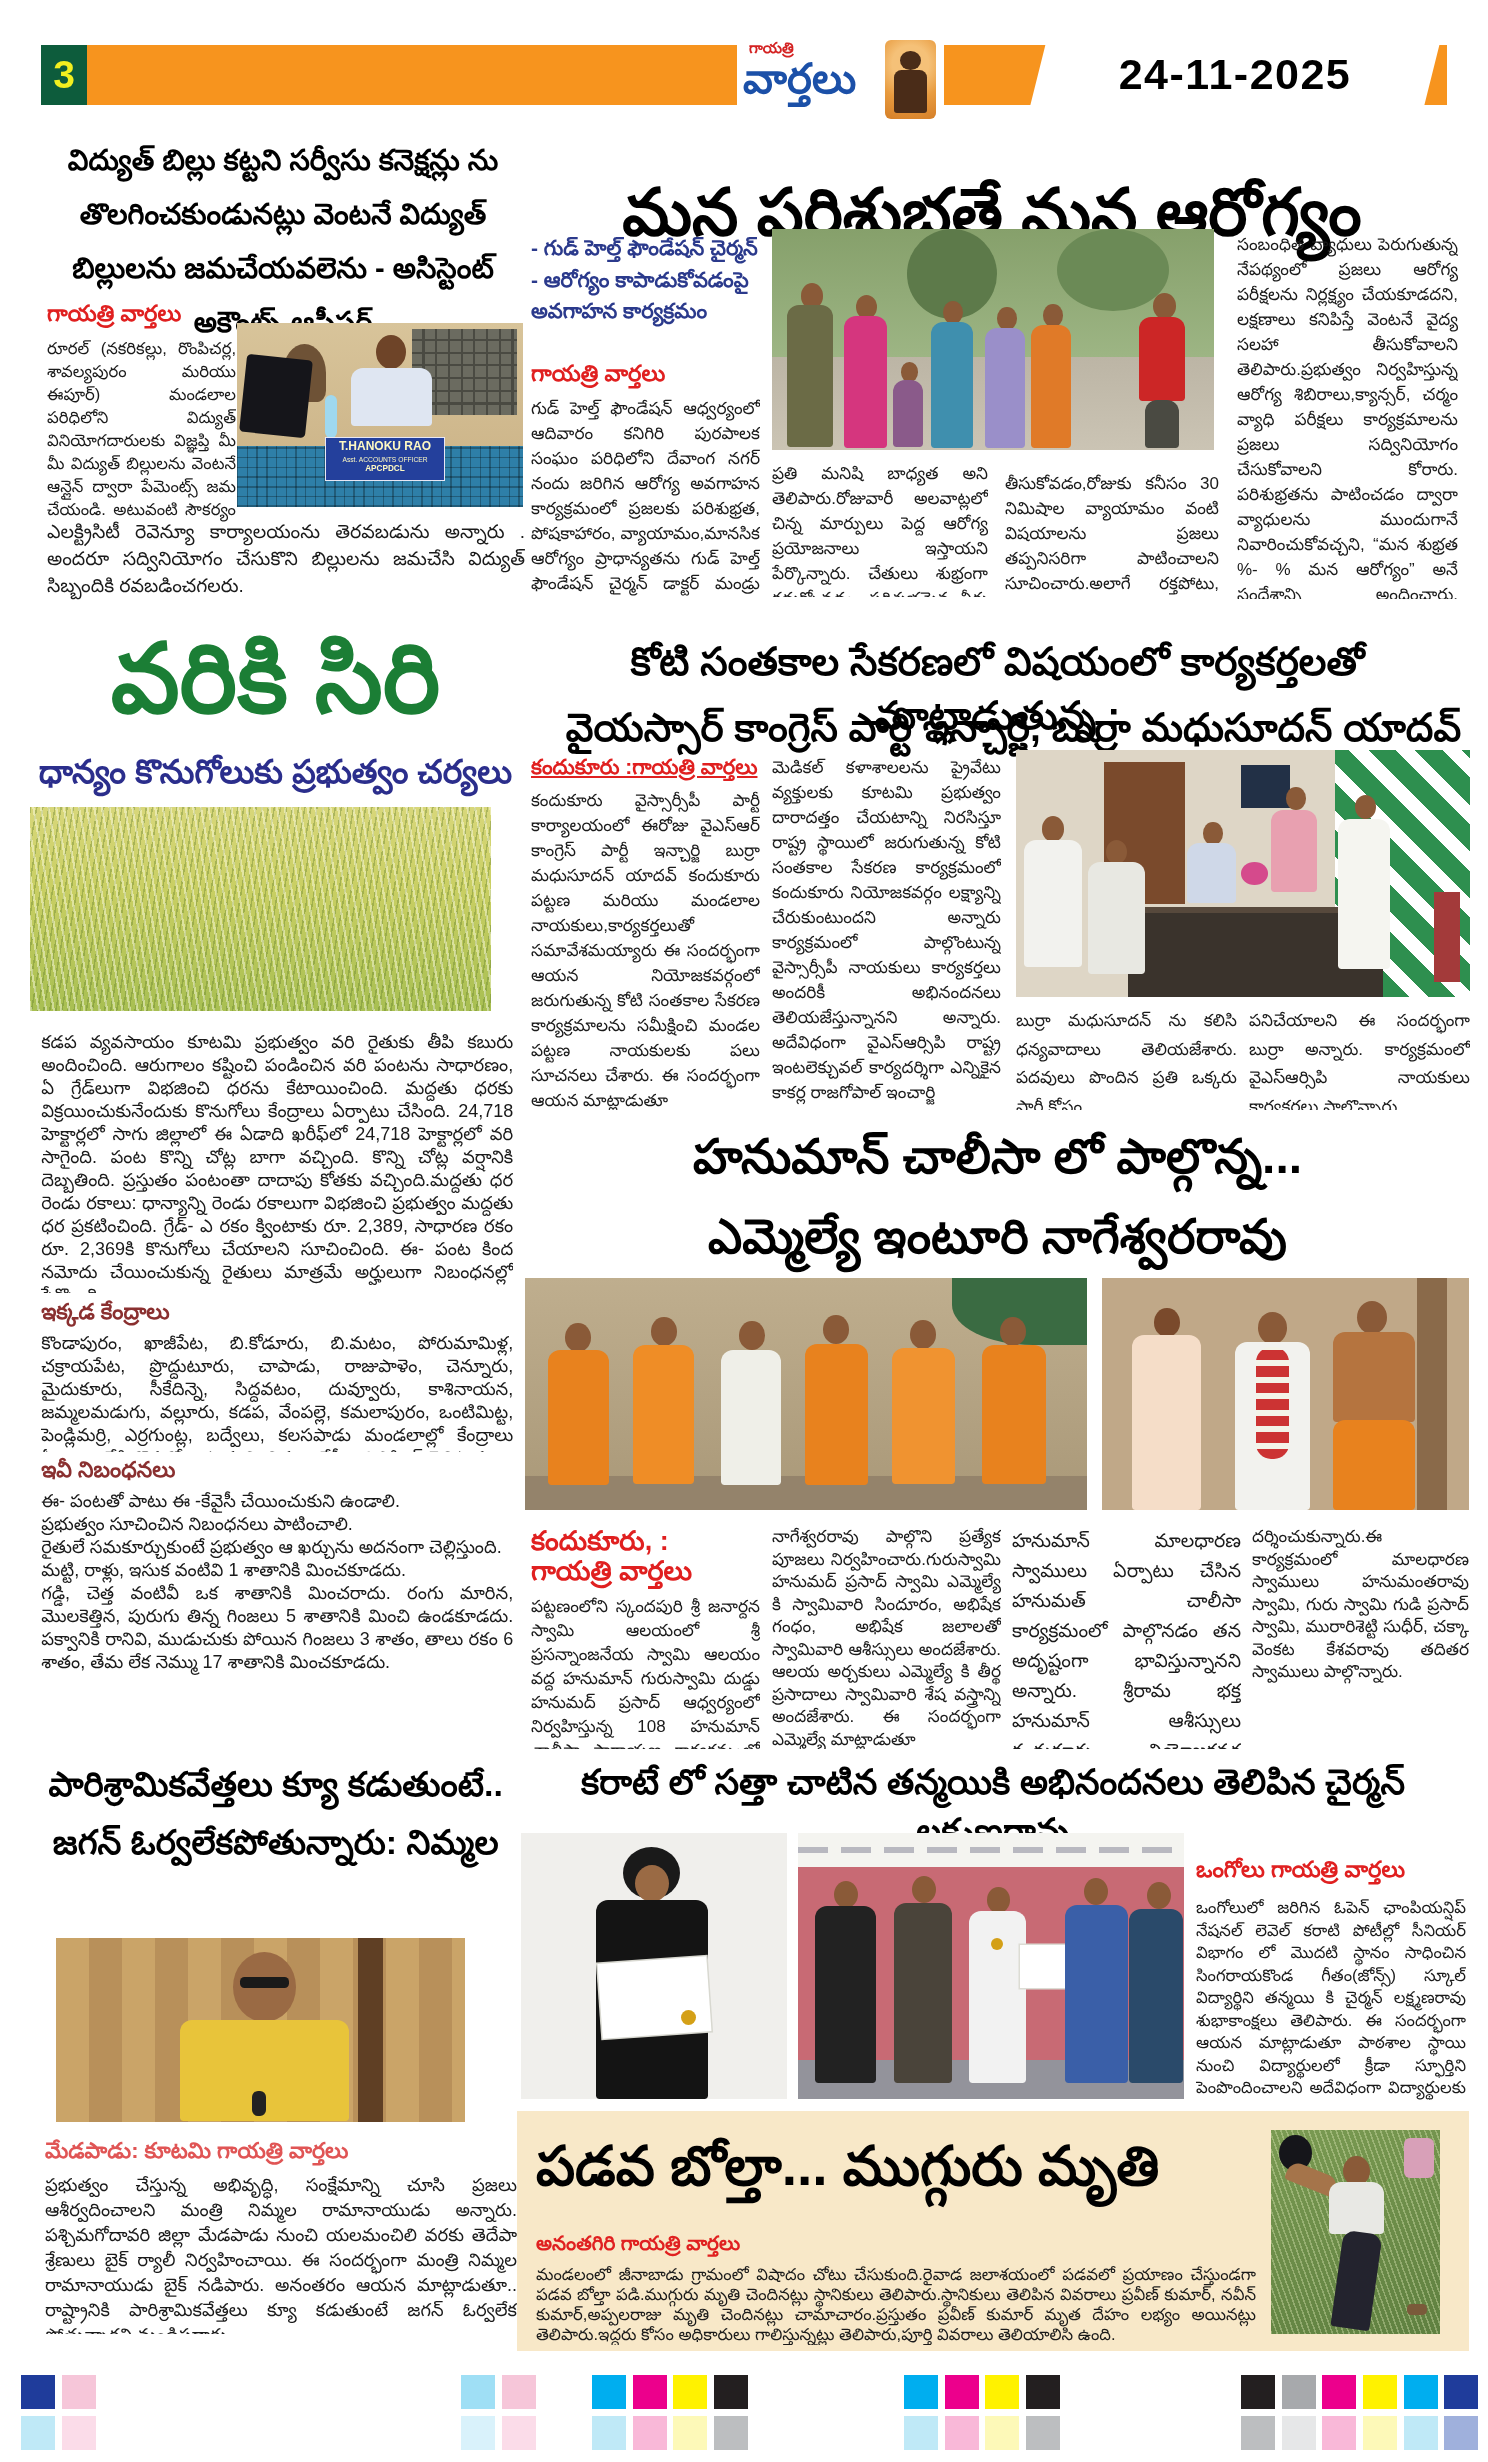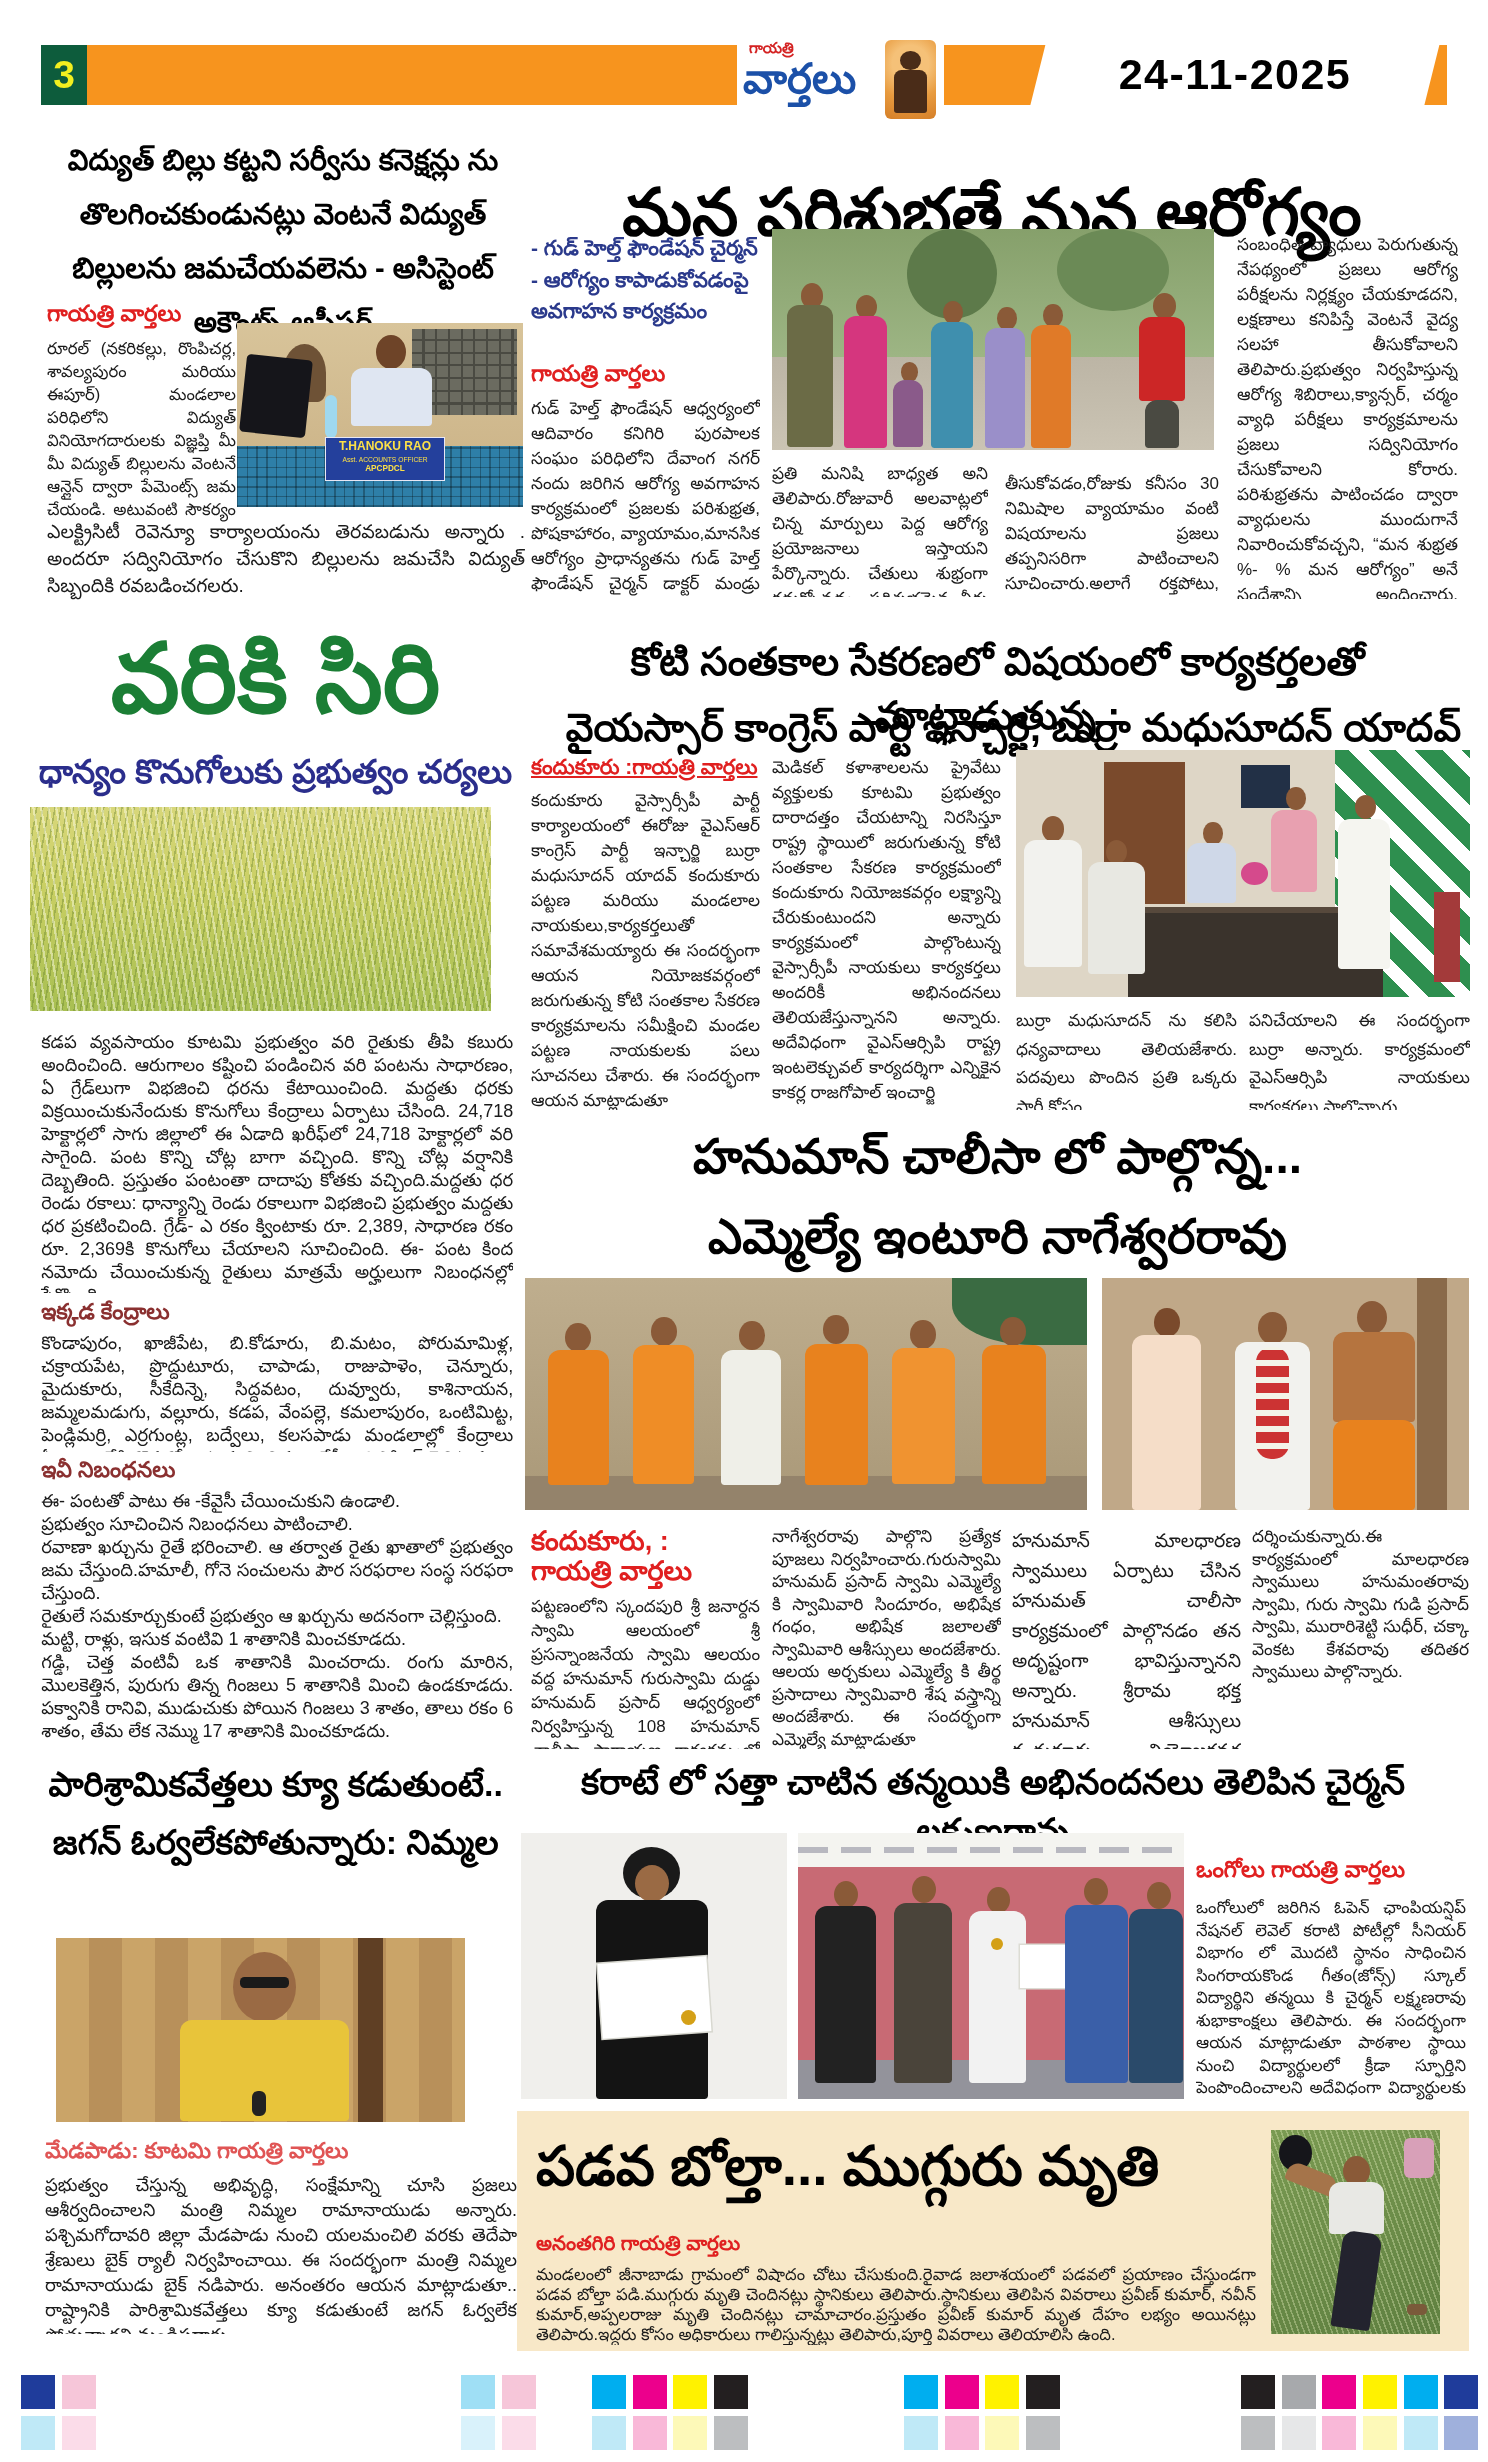--- a/index.html
+++ b/index.html
@@ -43,21 +43,21 @@
     <div class="byline" style="position:absolute;left:6px;top:174px;font-size:22.5px;">గాయత్రి వార్తలు</div>
     <div class="btxt" style="position:absolute;left:6px;top:210px;width:189px;height:186px;font-size:16.5px;line-height:23px;">రూరల్ (నకరికల్లు, రొంపిచర్ల, శావల్యపురం మరియు ఈపూర్)  మండలాల పరిధిలోని విద్యుత్ వినియోగదారులకు విజ్ఞప్తి మీ మీ విద్యుత్ బిల్లులను వెంటనే ఆన్లైన్ ద్వారా పేమెంట్స్ జమ చేయండి. అటువంటి సౌకర్యం లేని వారి కోసం 23.11.2025 ఆదివారం</div>
     <div class="photo" style="left:196px;top:196px;width:286px;height:184px;background:linear-gradient(#d8c49a,#c9b084);">
       <div class="abs" style="right:6px;top:6px;width:105px;height:86px;background:#6b6b60;background-image:repeating-linear-gradient(0deg,transparent 0 10.5px,#4a4a42 10.5px 12.7px),repeating-linear-gradient(90deg,transparent 0 10.5px,#4a4a42 10.5px 12.7px);"></div>
       <div class="abs" style="left:46px;top:21px;width:43px;height:58px;background:#6e5236;border-radius:50% 50% 20% 20%;"></div>
       <div class="hd" style="left:139px;top:12px;width:30px;height:34px;background:#6e4428;"></div>
       <div class="fg" style="left:114px;top:45px;width:81px;height:58px;background:#dfe6f2;"></div>
       <div class="abs" style="left:6px;top:34px;width:66px;height:78px;background:#15151a;transform:rotate(6deg);border-radius:4.5px;"></div>
       <div class="abs" style="left:88px;top:72px;width:12px;height:43px;background:#9fd8ef;border-radius:6px;"></div>
       <div class="abs" style="left:0;bottom:0;width:100%;height:61px;background:#2e7fa8;background-image:repeating-linear-gradient(0deg,rgba(0,0,0,.28) 0 1.5px,transparent 1.5px 9.7px),repeating-linear-gradient(90deg,rgba(0,0,0,.28) 0 1.5px,transparent 1.5px 9.7px);"></div>
-      <div class="abs" style="left:88px;top:114px;width:118px;height:42px;background:#24409c;color:#fde047;text-align:center;border:1.5px solid #e8e8f5;">
+      <div class="abs" style="left:88px;top:114px;width:118px;height:42px;background:#24409c;color:#fef9c3;text-align:center;border:1.5px solid #e8e8f5;">
         <div style="font-size:12px;font-weight:bold;line-height:16.5px;">T.HANOKU RAO</div>
         <div style="font-size:6.7px;line-height:9px;">Asst. ACCOUNTS OFFICER</div>
         <div style="font-size:8.2px;font-weight:bold;line-height:10.5px;">APCPDCL</div>
       </div>
     </div>
     <div class="btxt" style="position:absolute;left:6px;top:391px;width:478px;height:84px;font-size:19px;line-height:27px;">ఎలక్ట్రిసిటీ  రెవెన్యూ కార్యాలయంను  తెరవబడును అన్నారు .  అందరూ సద్వినియోగం చేసుకొని బిల్లులను జమచేసి విద్యుత్ సిబ్బందికి రవబడించగలరు.</div>
   </section>
 
   <section style="left:525px;top:120px;width:934px;height:484px;">
     <div class="hl" style="position:absolute;left:0;top:3.7px;width:934px;font-size:66px;line-height:82px;margin-top:47px;">మన పరిశుభ్రతే మన ఆరోగ్యం</div>
@@ -97,21 +97,20 @@
     <div class="photo" style="left:0;top:196px;width:461px;height:204px;background:linear-gradient(180deg,#d8d77a 0%,#c9cf63 40%,#a8bf52 100%);">
       <div class="abs" style="left:0;top:0;width:100%;height:100%;background-image:repeating-linear-gradient(80deg,rgba(255,255,235,.45) 0 2.2px,transparent 2.2px 7.5px),repeating-linear-gradient(100deg,rgba(90,120,40,.35) 0 1.5px,transparent 1.5px 6px);"></div>
     </div>
     <div class="btxt" style="position:absolute;left:11.2px;top:420px;width:472px;height:262px;font-size:18px;line-height:23px;">కడప వ్యవసాయం కూటమి ప్రభుత్వం వరి రైతుకు తీపి కబురు అందించింది. ఆరుగాలం కష్టించి పండించిన వరి పంటను సాధారణం, ఏ గ్రేడ్‌లుగా విభజించి ధరను కేటాయించింది. మద్దతు ధరకు విక్రయించుకునేందుకు కొనుగోలు కేంద్రాలు ఏర్పాటు చేసింది. 24,718 హెక్టార్లలో సాగు జిల్లాలో ఈ ఏడాది ఖరీఫ్‌లో 24,718 హెక్టార్లలో వరి సాగైంది. పంట కొన్ని చోట్ల బాగా వచ్చింది. కొన్ని చోట్ల వర్షానికి దెబ్బతింది. ప్రస్తుతం పంటంతా దాదాపు కోతకు వచ్చింది.మద్దతు ధర రెండు రకాలు: ధాన్యాన్ని రెండు రకాలుగా విభజించి ప్రభుత్వం మద్దతు ధర ప్రకటించింది. గ్రేడ్- ఎ రకం క్వింటాకు రూ. 2,389, సాధారణ రకం రూ. 2,369కి కొనుగోలు చేయాలని సూచించింది. ఈ- పంట కింద నమోదు చేయించుకున్న రైతులు మాత్రమే అర్హులుగా నిబంధనల్లో పేర్కొంది.</div>
     <div class="subhead" style="position:absolute;left:11.2px;top:688px;font-size:22px;">ఇక్కడ కేంద్రాలు</div>
     <div class="btxt" style="position:absolute;left:11.2px;top:721px;width:472px;height:120px;font-size:18px;line-height:23px;">కొండాపురం, ఖాజీపేట, బి.కోడూరు, బి.మటం, పోరుమామిళ్ల, చక్రాయపేట, ప్రొద్దుటూరు, చాపాడు, రాజుపాళెం, చెన్నూరు, మైదుకూరు, సీకేదిన్నె, సిద్దవటం, దువ్వూరు, కాశినాయన, జమ్మలమడుగు, వల్లూరు, కడప, వేంపల్లె, కమలాపురం, ఒంటిమిట్ట, పెండ్లిమర్రి, ఎర్రగుంట్ల, బద్వేలు, కలసపాడు మండలాల్లో కేంద్రాలు ఏర్పాటు చేసి కొనుగోలు ప్రారంభించినట్లు జేసీ అదితిసింగ్ తెలిపారు.</div>
     <div class="subhead" style="position:absolute;left:11.2px;top:846px;font-size:22px;">ఇవీ నిబంధనలు</div>
     <div style="position:absolute;left:11.2px;top:879px;width:472px;height:255px;overflow:hidden;font-size:18px;line-height:23px;color:#1a1a1a;text-align:justify;">
       <div>ఈ- పంటతో పాటు ఈ -కేవైసీ చేయించుకుని ఉండాలి.</div>
       <div>ప్రభుత్వం సూచించిన నిబంధనలు పాటించాలి.</div>
-      <div>రవాణా ఖర్చును రైతే భరించాలి. ఆ తర్వాత రైతు ఖాతాలో ప్రభుత్వం జమ చేస్తుంది.హమాలీ, గోనె సంచులను పౌర సరఫరాల సంస్థ సరఫరా చేస్తుంది.</div>
       <div>రైతులే సమకూర్చుకుంటే ప్రభుత్వం ఆ ఖర్చును అదనంగా చెల్లిస్తుంది.</div>
       <div>మట్టి, రాళ్లు, ఇసుక వంటివి 1 శాతానికి మించకూడదు.</div>
       <div>గడ్డి, చెత్త వంటివీ ఒక శాతానికి మించరాదు. రంగు మారిన, మొలకెత్తిన, పురుగు తిన్న గింజలు 5 శాతానికి మించి ఉండకూడదు. పక్వానికి రానివి, ముడుచుకు పోయిన గింజలు 3 శాతం, తాలు రకం 6 శాతం, తేమ లేక నెమ్ము 17 శాతానికి మించకూడదు.</div>
     </div>
   </section>
 
   <section style="left:525px;top:634px;width:945px;height:484px;">
     <div class="hl" style="position:absolute;left:0;top:6px;width:945px;font-size:39px;">కోటి సంతకాల సేకరణలో విషయంలో కార్యకర్తలతో మాట్లాడుతున్న :</div>
     <div class="hl" style="position:absolute;left:16px;top:72px;width:945px;font-size:39px;">వైయస్సార్ కాంగ్రెస్ పార్టీ ఇన్చార్జి, బుర్రా మధుసూదన్ యాదవ్</div>
     <div class="byline" style="position:absolute;left:6px;top:121px;font-size:21px;text-decoration:underline;">కందుకూరు :గాయత్రి వార్తలు</div>

